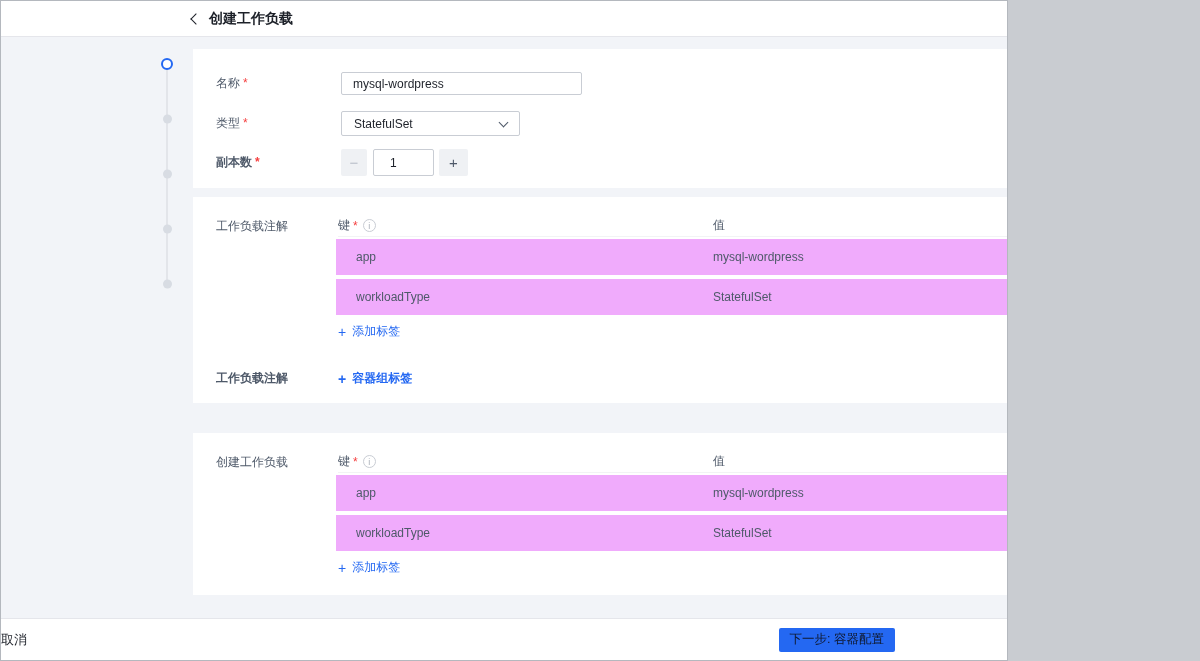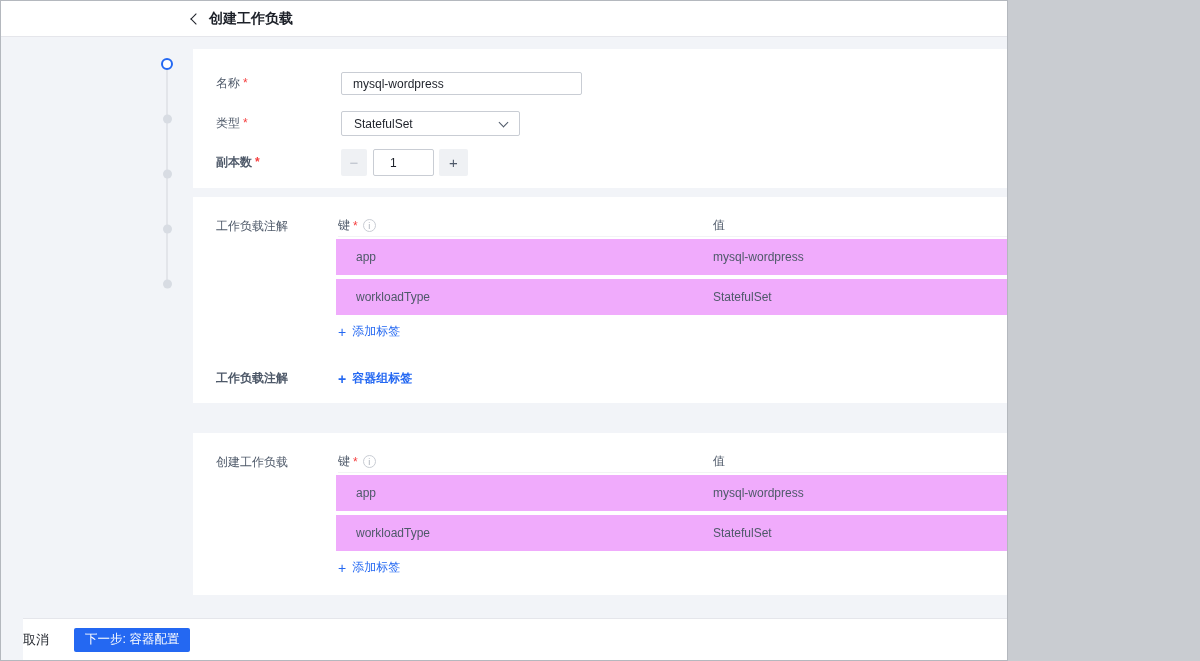--- a/index.html
+++ b/index.html
@@ -93,28 +93,28 @@
   #card-annotations .add-link { top:50%; transform:translateY(-50%); }
   
   .scroll-thumb {
     position:absolute; left:1101px; top:55px; width:4px; height:487px;
     background:#d4d6db; border-radius:2px;
   }
   
   .footer {
     position:absolute; left:0; right:0; bottom:0; height:42px; background:#fff;
     border-top:1px solid #e5e6eb; display:flex; align-items:center;
-    justify-content:flex-start; padding-right:48px; gap:25px; z-index:5;margin-left:22px;
+    justify-content:space-between; padding-right:112px; gap:25px; z-index:5;
   }
   .cancel-btn {
     background:none; border:none; font-size:13px; color:#1d2129; cursor:pointer;
     font-family:"Liberation Sans", sans-serif;
   }
   .next-btn {
-    height:24px; padding:0 11px; background:#2468f2; color:#ffffff; border:none;
+    height:24px; padding:0 11px; background:#2468f2; color:#0f172a; border:none;
     border-radius:2px; font-size:12.5px; cursor:pointer;
     font-family:"Liberation Sans", sans-serif;
   }
 </style>
 </head>
 <body>
 
 <div id="frame">
 
   <div class="topbar">

